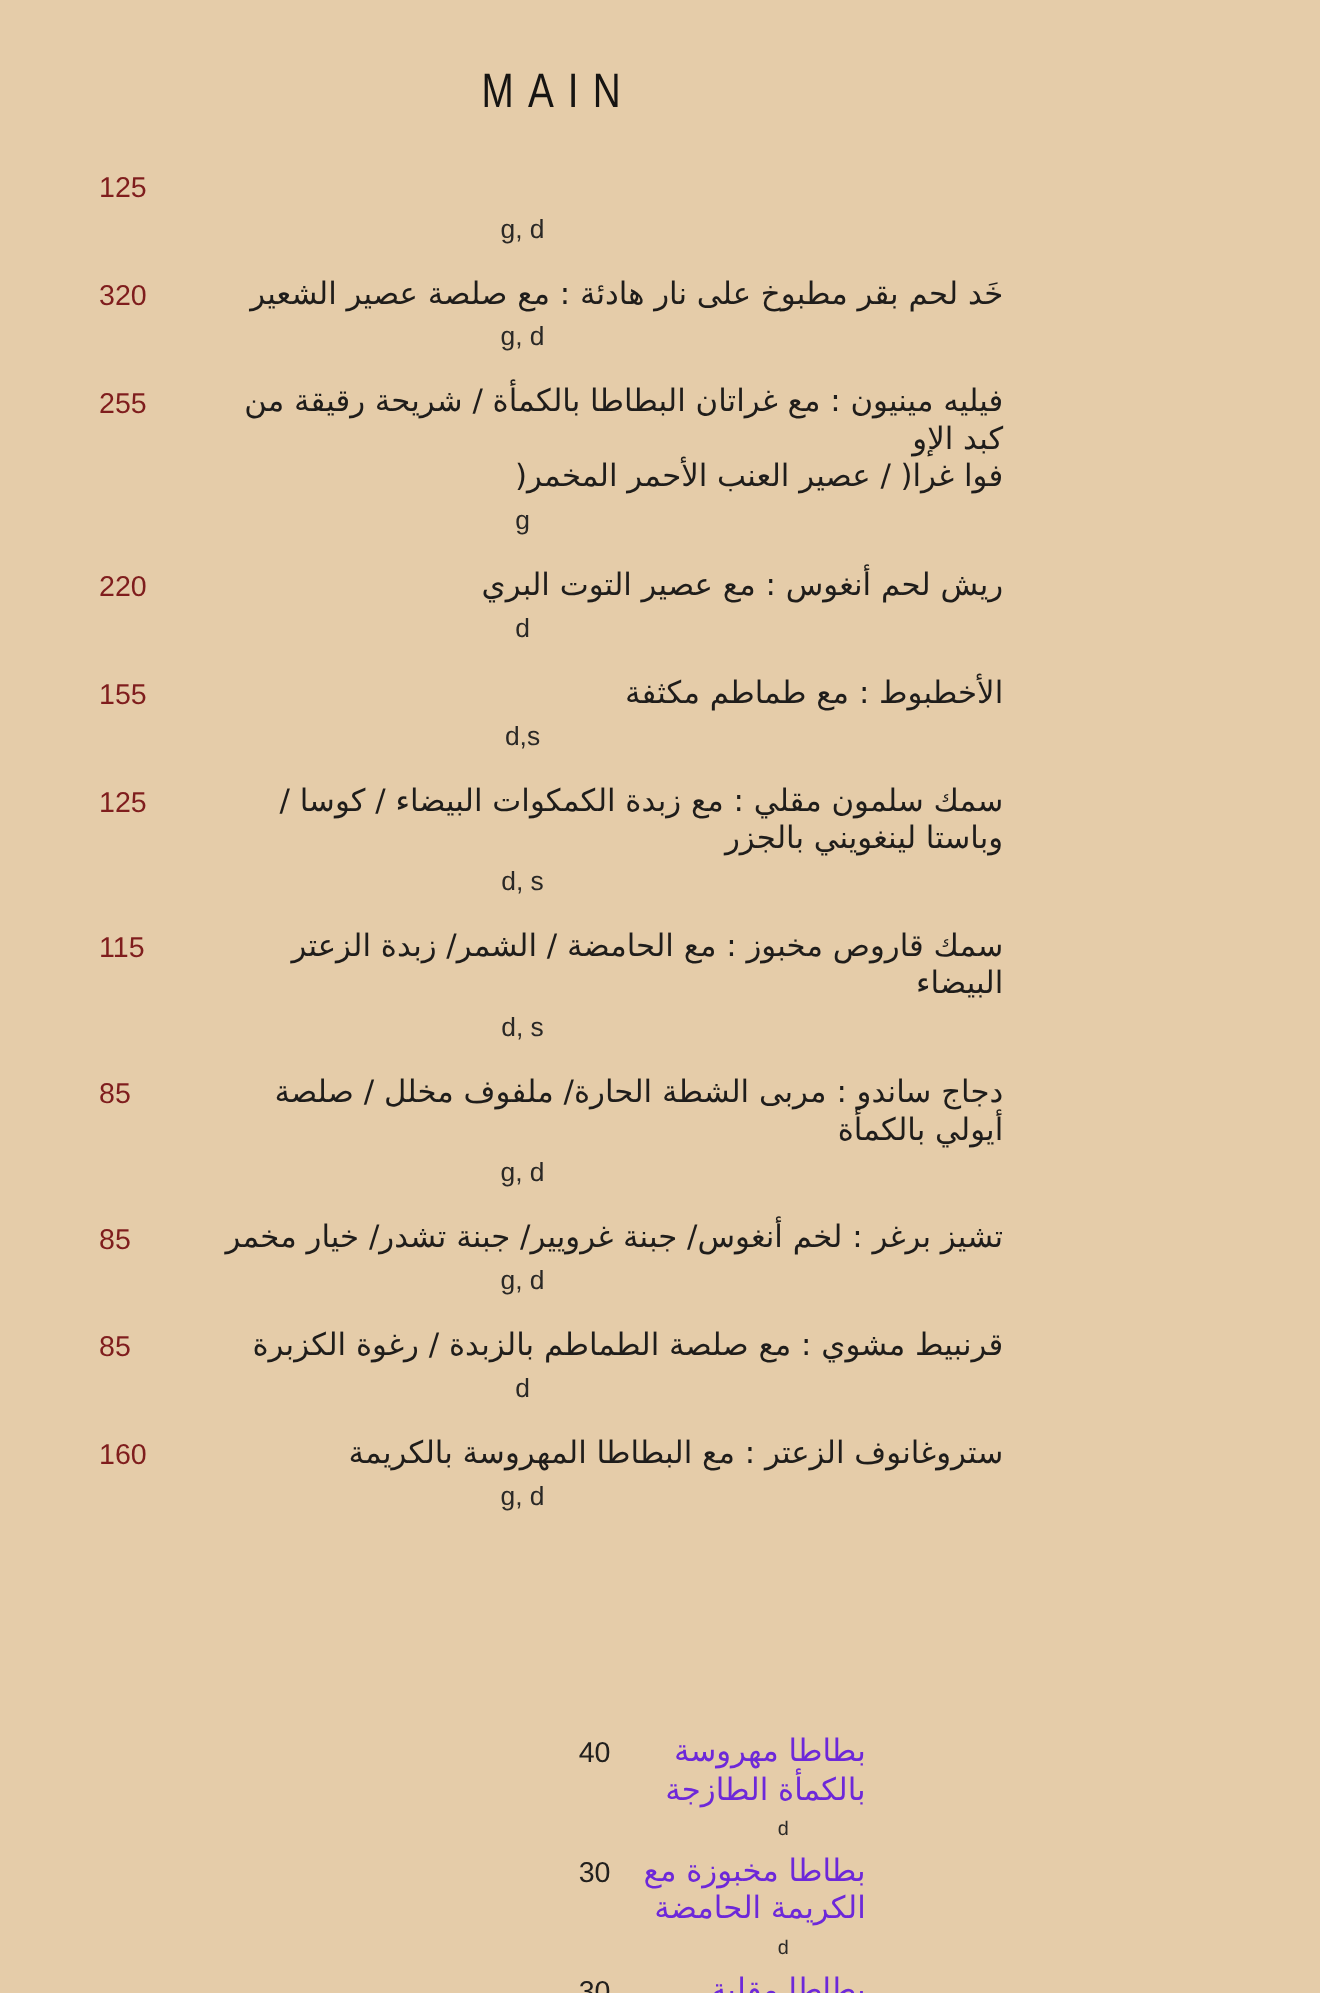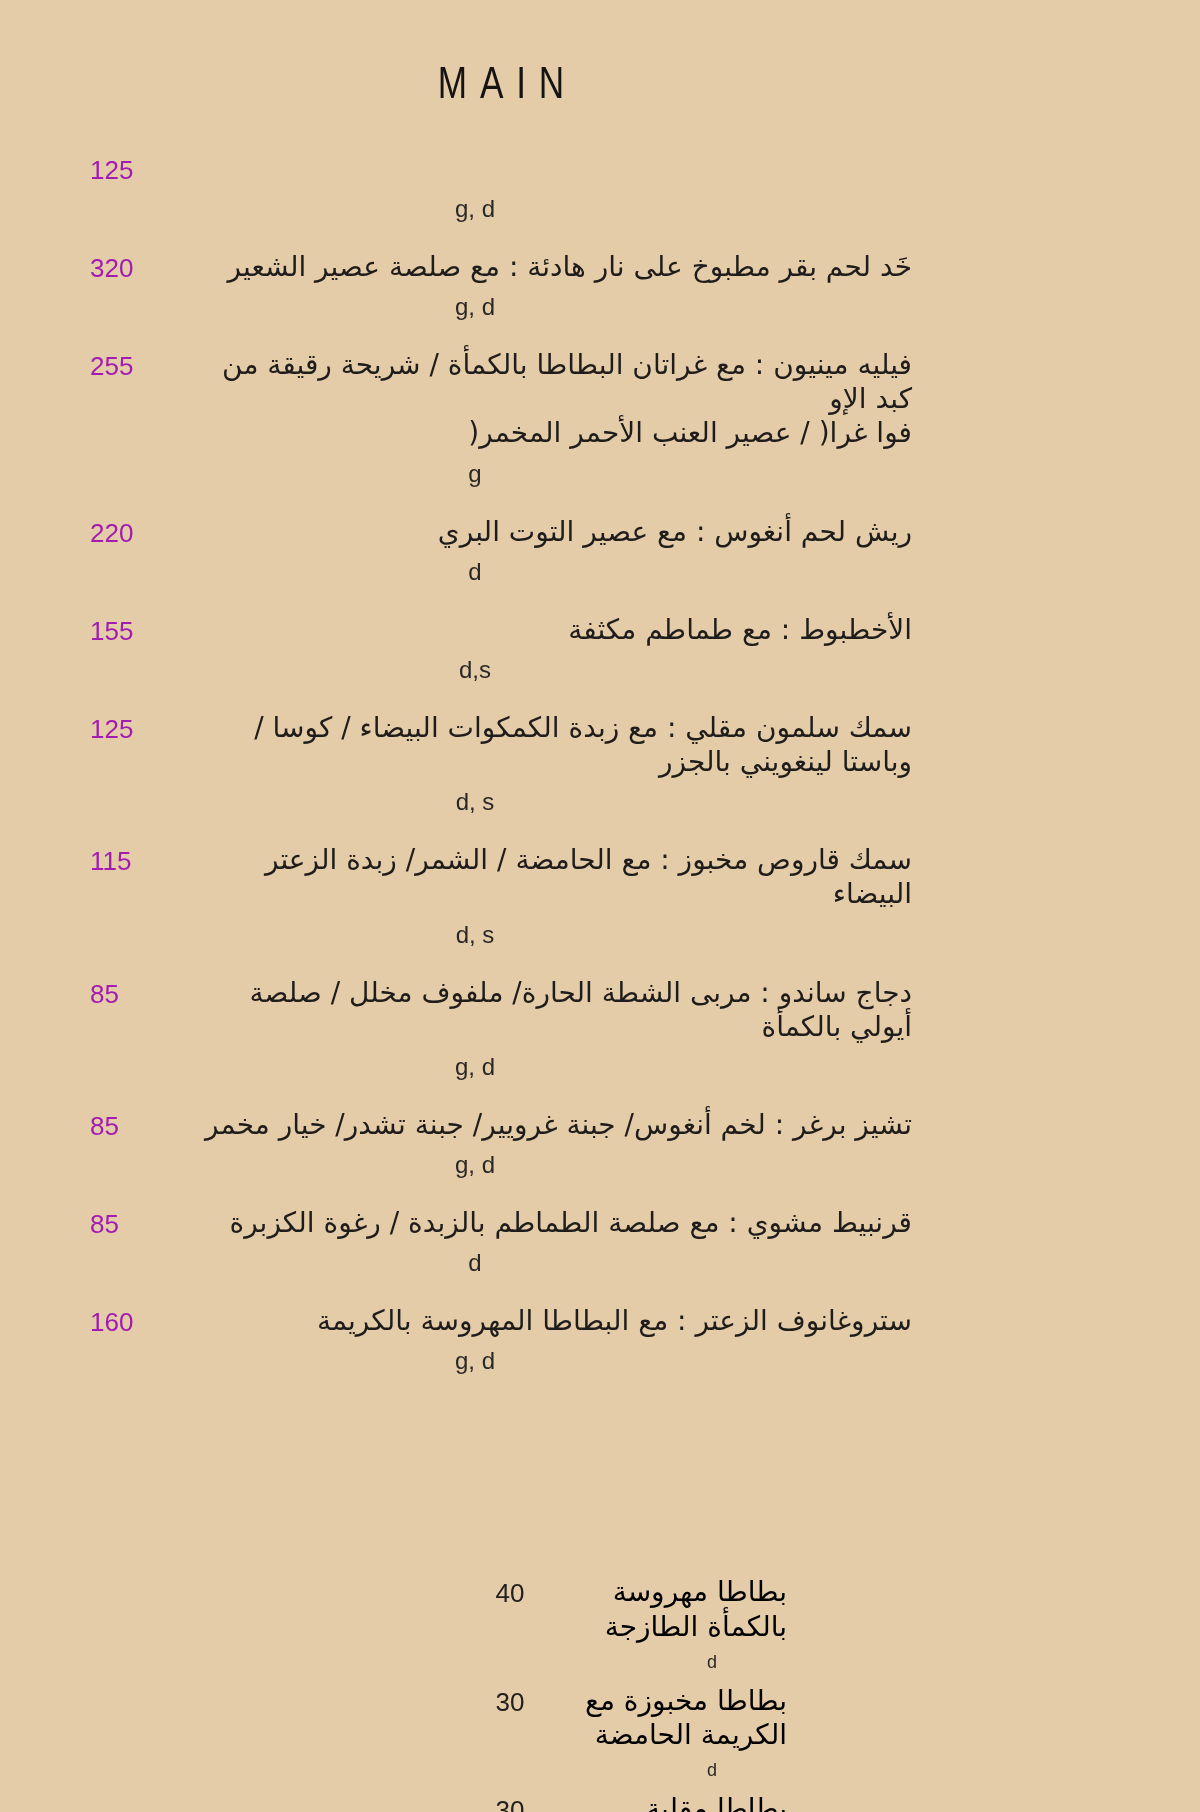--- a/index.html
+++ b/index.html
@@ -29,21 +29,21 @@
   
   .item {
     display: grid;
     grid-template-columns: 90px 1fr;
     align-items: start;
     margin-bottom: 27px;
   }
   .item .price {
     font-family: "Liberation Sans", sans-serif;
     font-size: 26px;
-    color: #a21caf;
+    color: #7f1d1d;
     padding-top: 3px;
     text-align: left;
   }
   .item .name {
     direction: rtl;
     text-align: right;
     font-size: 28px;
     line-height: 1.22;
     white-space: pre-line;
     color: #1f1d1b;
@@ -65,30 +65,30 @@
     grid-template-columns: 375px 90px 1fr;
     align-items: start;
     margin-bottom: 11px;
   }
   .side-item .spacer { height: 1px; }
   .side-item .price {
     font-family: "Liberation Sans", sans-serif;
     font-size: 26px;
     color: #22201e;
     padding-top: 3px;
-    text-align: center;
+    text-align: right;
   }
   .side-item .name {
     direction: rtl;
     text-align: right;
     font-size: 28px;
     line-height: 1.22;
     padding-left: 0;
     margin-right: 0;
-    color: #000000;
+    color: #6d28d9;
     padding-right: 0;
   }
   .side-item .name-wrap { padding-right: 125px; direction: rtl; text-align: right; }
   .side-item .tags {
     grid-column: 1 / -1;
     direction: ltr;
     text-align: right;
     padding-right: 195px;
     font-family: "Liberation Sans", sans-serif;
     font-size: 18px;

